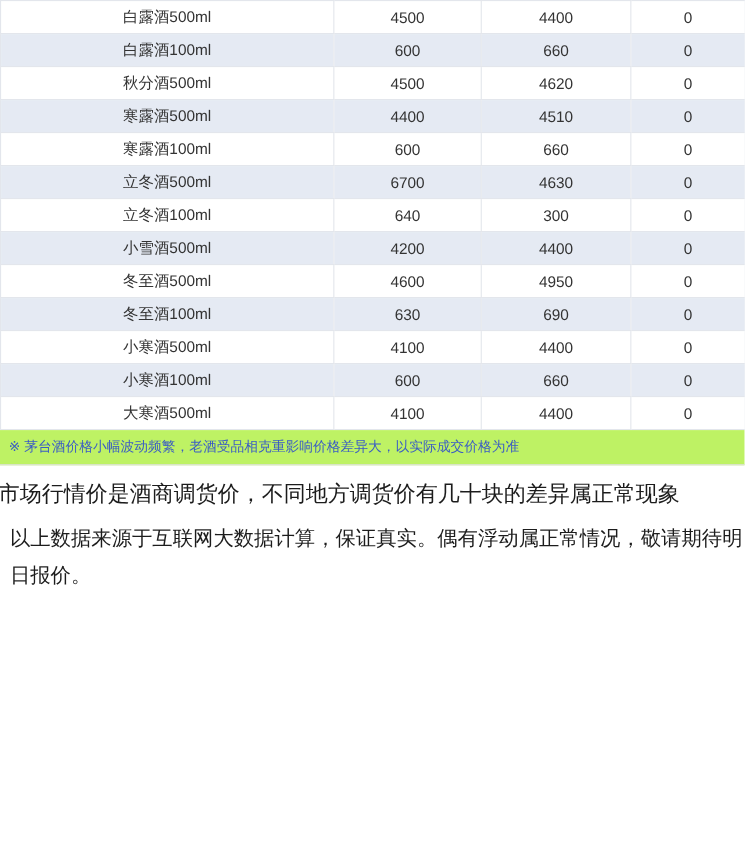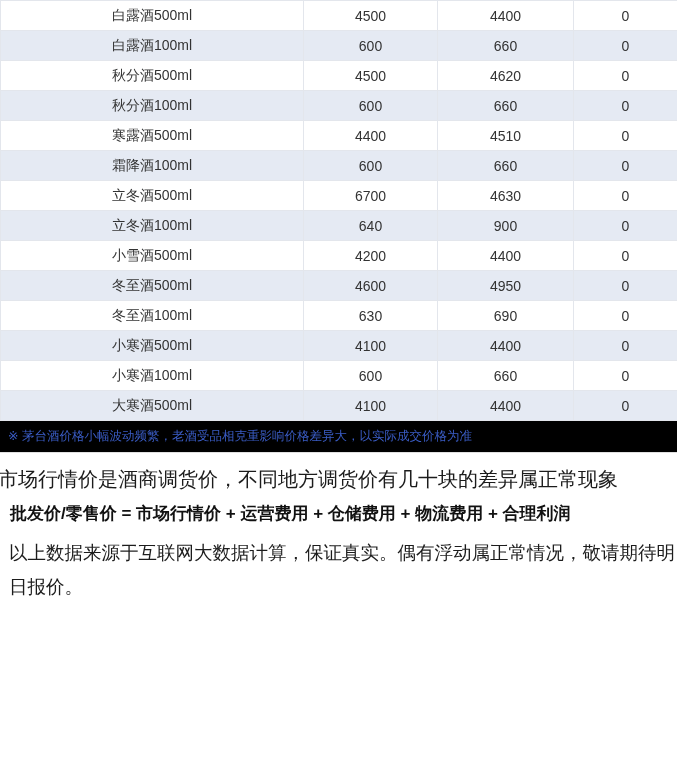--- a/index.html
+++ b/index.html
@@ -36,21 +36,21 @@
 
   
   .note-row {
     width: 677px;
     height: 32px;
     line-height: 31px;
     border-bottom: 1px solid #e0e0e0;
     padding-left: 8px;
     font-size: 12.5px;
     color: #3a5cc5;
-    background: #000000;
+    background: #bef264;
     white-space: nowrap;
     overflow: hidden;
   }
 
   
   .footer { background: #ffffff; }
   .footer-line1 {
     font-size: 20px;
     color: #1c1c1c;
     margin: 14px 0 0 -2px;
@@ -97,47 +97,41 @@
         <td>660</td>
         <td>0</td>
       </tr>
       <tr>
         <td>秋分酒500ml</td>
         <td>4500</td>
         <td>4620</td>
         <td>0</td>
       </tr>
       <tr>
-        <td>秋分酒100ml</td>
-        <td>600</td>
-        <td>660</td>
-        <td>0</td>
-      </tr>
-      <tr>
         <td>寒露酒500ml</td>
         <td>4400</td>
         <td>4510</td>
         <td>0</td>
       </tr>
       <tr>
-        <td>霜降酒100ml</td>
+        <td>寒露酒100ml</td>
         <td>600</td>
         <td>660</td>
         <td>0</td>
       </tr>
       <tr>
         <td>立冬酒500ml</td>
         <td>6700</td>
         <td>4630</td>
         <td>0</td>
       </tr>
       <tr>
         <td>立冬酒100ml</td>
         <td>640</td>
-        <td>900</td>
+        <td>300</td>
         <td>0</td>
       </tr>
       <tr>
         <td>小雪酒500ml</td>
         <td>4200</td>
         <td>4400</td>
         <td>0</td>
       </tr>
       <tr>
         <td>冬至酒500ml</td>
@@ -169,15 +163,14 @@
         <td>4400</td>
         <td>0</td>
       </tr>
     </tbody>
 </table>
 
 <div class="note-row">※ 茅台酒价格小幅波动频繁，老酒受品相克重影响价格差异大，以实际成交价格为准</div>
 
 <div class="footer">
   <div class="footer-line1">市场行情价是酒商调货价，不同地方调货价有几十块的差异属正常现象</div>
-  <div class="footer-line2">批发价/零售价 = 市场行情价 + 运营费用 + 仓储费用 + 物流费用 + 合理利润</div>
   <div class="footer-line3">以上数据来源于互联网大数据计算，保证真实。偶有浮动属正常情况，敬请期待明日报价。</div>
 </div>
 
 </body></html>

